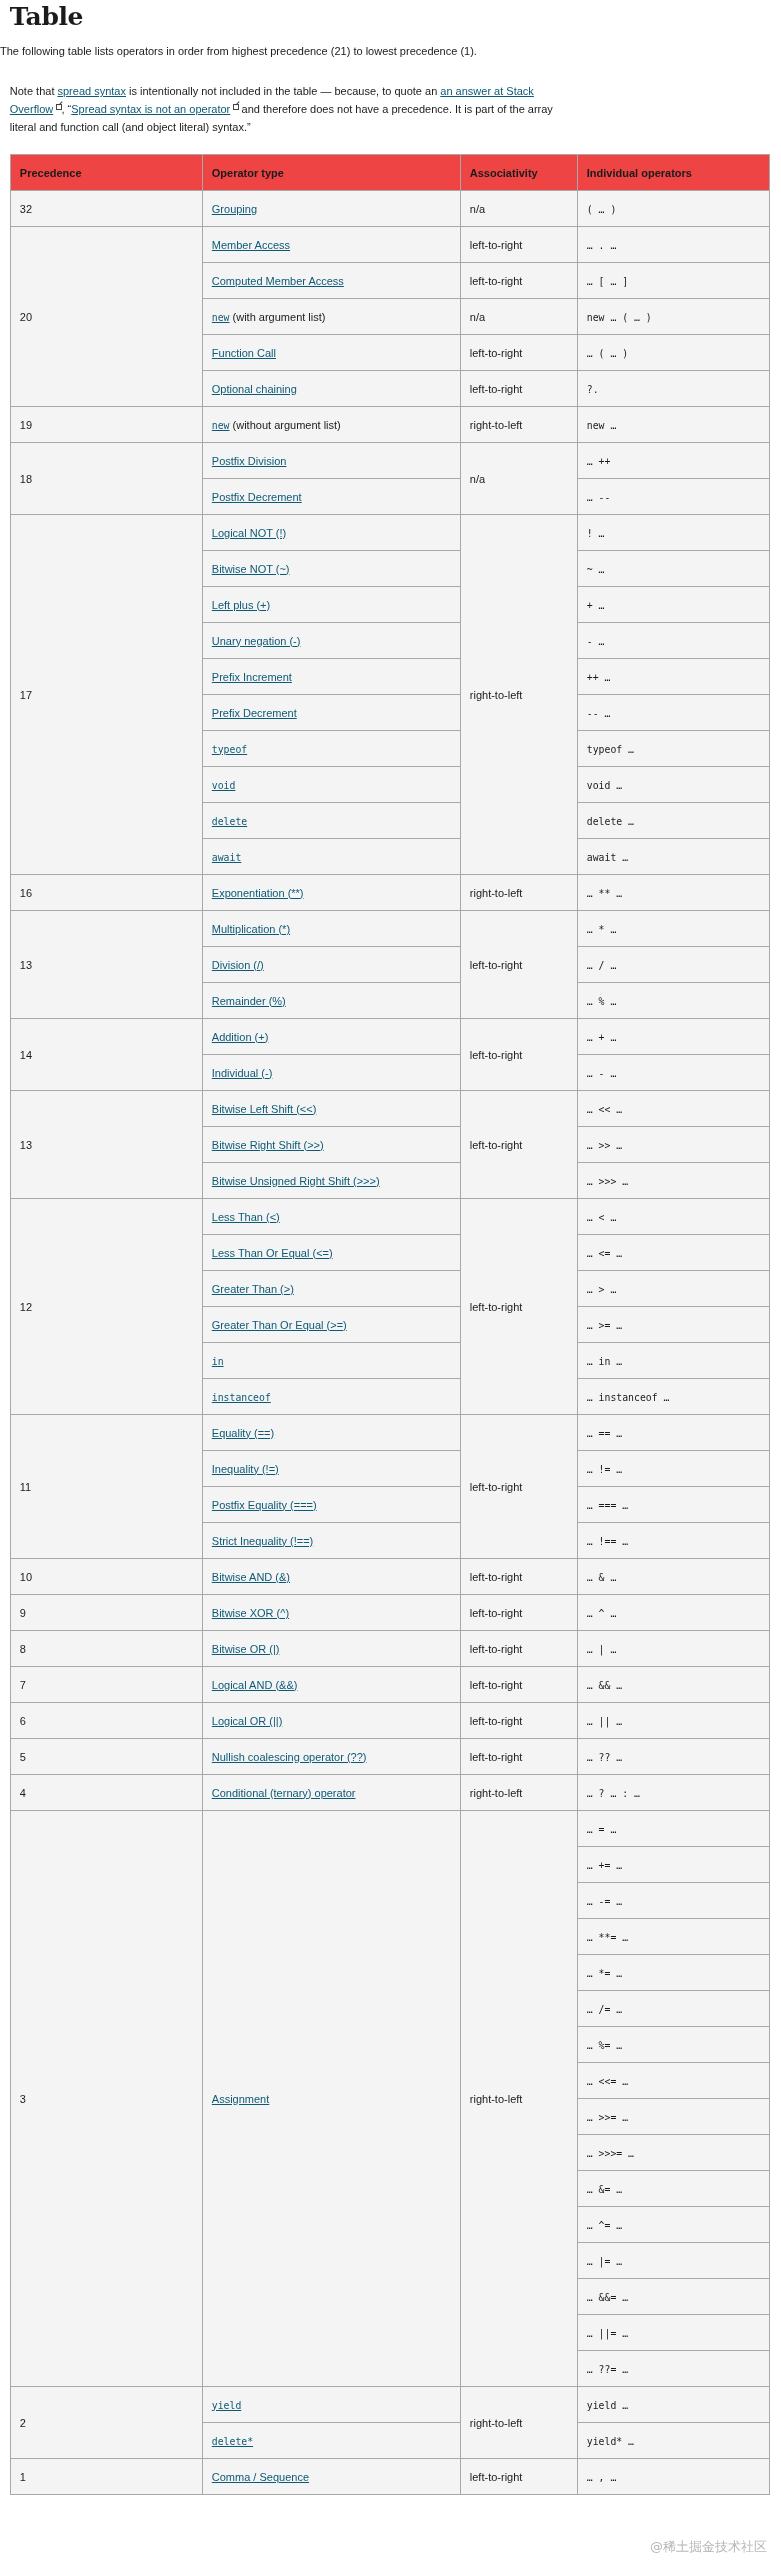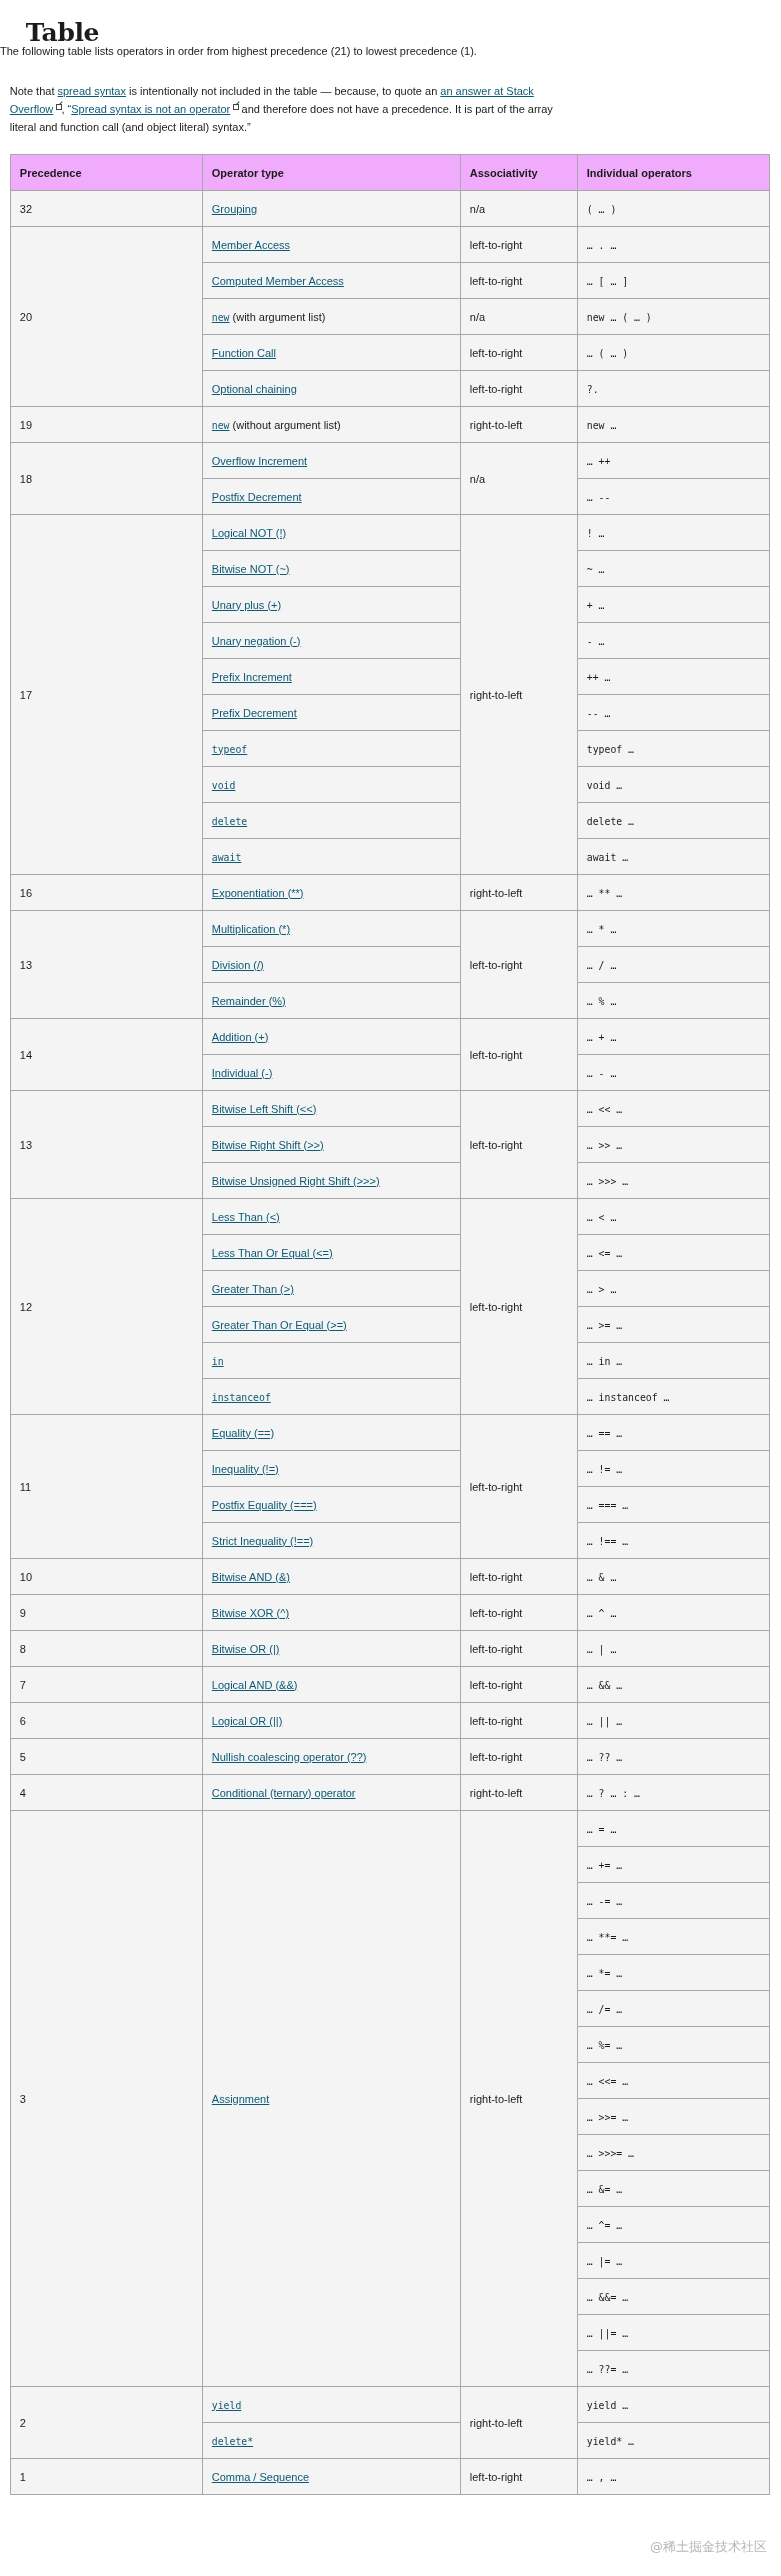--- a/index.html
+++ b/index.html
@@ -1,21 +1,21 @@
 <!DOCTYPE html>
 <html style="font-size:12px"><head>
 <meta charset="utf-8">
 <style>
   html, body { margin: 0; padding: 0; background: #ffffff; }
   body {
     width: 782px; height: 2576px; overflow: hidden; position: relative;
     font-family: "Liberation Sans", sans-serif; color: #1b1b1b;
   }
   .heading {
-    position: absolute; left: 9.8px; top: 1.5px; margin: 16px;
+    position: absolute; left: 9.8px; top: 1.5px; margin: 0;
     font-family: "DejaVu Serif", serif; font-weight: bold; font-size: 25px;
     line-height: 30px; color: #1b1b1b; letter-spacing: -0.4px;
   }
   .intro {
     position: absolute; left: 0; top: 45px; margin: 0;
     font-size: 11px; line-height: 13px; color: #1b1b1b;
   }
   .note {
     position: absolute; left: 9.8px; top: 82px; width: 546px; margin: 0;
     font-size: 11px; line-height: 18px; color: #1b1b1b;
@@ -32,21 +32,21 @@
   table.ops {
     position: absolute; left: 9.8px; top: 154px; width: 759px;
     border-collapse: collapse; table-layout: fixed;
     font-size: 11px;
   }
   table.ops th, table.ops td {
     border: 1.1px solid #a8a8a8; padding: 0 9px; height: 35px;
     text-align: left; vertical-align: middle; background: #f4f4f4;
   }
   table.ops th {
-    background: #f0abfc; font-weight: bold; color: #1b1b1b; height: 35px;
+    background: #ef4444; font-weight: bold; color: #1b1b1b; height: 35px;
   }
   col.c1 { width: 192px; } col.c2 { width: 258px; } col.c3 { width: 117px; } col.c4 { width: 192px; }
   code, .mono { font-family: "DejaVu Sans Mono", monospace; font-size: 9.8px; }
   .op { font-family: "DejaVu Sans Mono", monospace; font-size: 9.8px; color: #1b1b1b; }
   .watermark {
     position: absolute; right: 15px; bottom: 19.7px; font-size: 13px; color: rgba(120,120,120,0.55);
     font-family: "DejaVu Sans", sans-serif;
     margin-left: 34px;
   }
 </style>
@@ -108,40 +108,40 @@
         <td><code class="op">?.</code></td>
       </tr>
       <tr>
         <td rowspan="1">19</td>
         <td><a class="lnk" href="#"><code>new</code></a><span> (without argument list)</span></td>
         <td>right-to-left</td>
         <td><code class="op">new …</code></td>
       </tr>
       <tr>
         <td rowspan="2">18</td>
-        <td><a class="lnk" href="#">Overflow Increment</a></td>
+        <td><a class="lnk" href="#">Postfix Division</a></td>
         <td rowspan="2">n/a</td>
         <td><code class="op">… ++</code></td>
       </tr>
       <tr>
         <td><a class="lnk" href="#">Postfix Decrement</a></td>
         <td><code class="op">… --</code></td>
       </tr>
       <tr>
         <td rowspan="10">17</td>
         <td><a class="lnk" href="#">Logical NOT (!)</a></td>
         <td rowspan="10">right-to-left</td>
         <td><code class="op">! …</code></td>
       </tr>
       <tr>
         <td><a class="lnk" href="#">Bitwise NOT (~)</a></td>
         <td><code class="op">~ …</code></td>
       </tr>
       <tr>
-        <td><a class="lnk" href="#">Unary plus (+)</a></td>
+        <td><a class="lnk" href="#">Left plus (+)</a></td>
         <td><code class="op">+ …</code></td>
       </tr>
       <tr>
         <td><a class="lnk" href="#">Unary negation (-)</a></td>
         <td><code class="op">- …</code></td>
       </tr>
       <tr>
         <td><a class="lnk" href="#">Prefix Increment</a></td>
         <td><code class="op">++ …</code></td>
       </tr>

